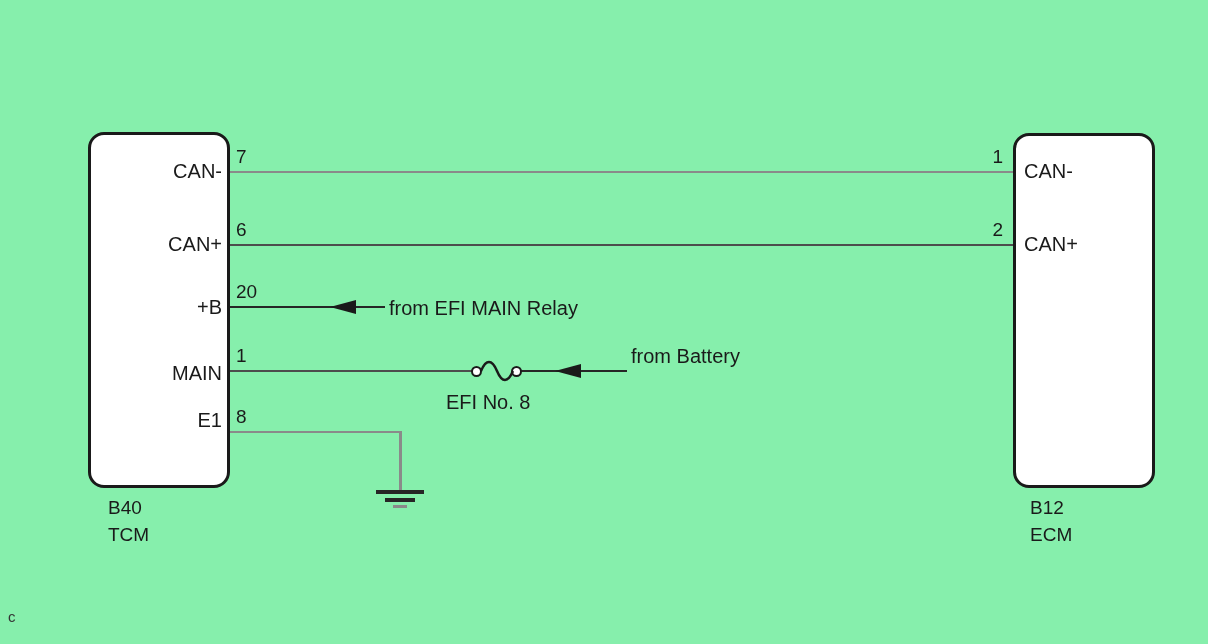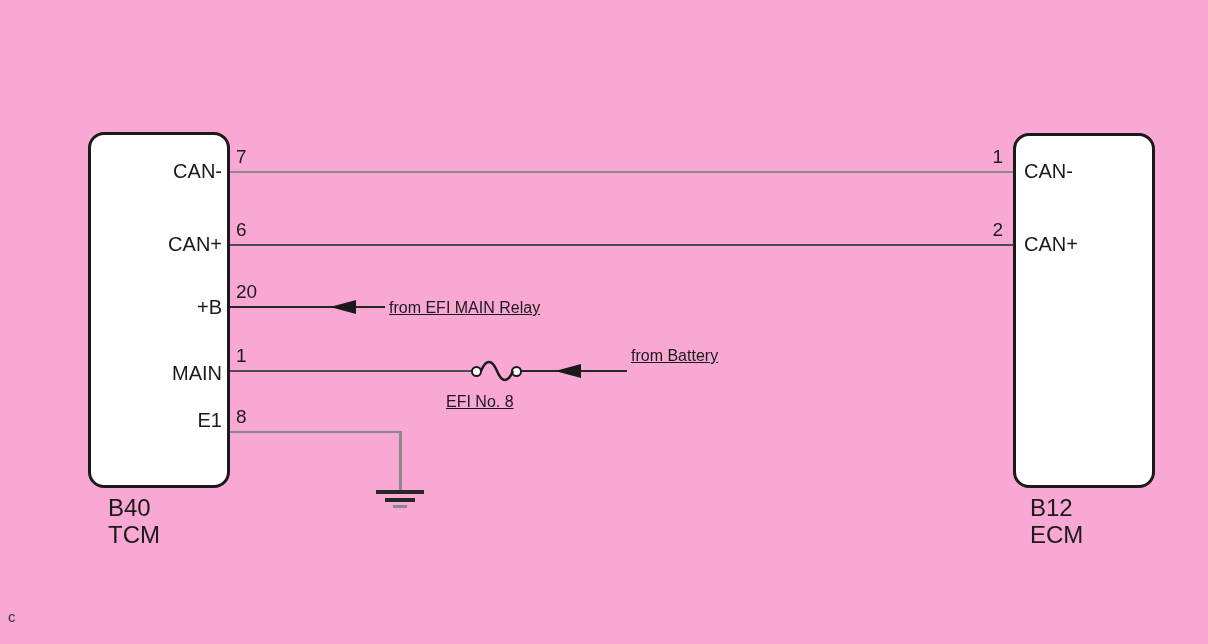--- a/index.html
+++ b/index.html
@@ -4,21 +4,21 @@
 <style>
   html, body {
     margin: 0;
     padding: 0;
     background: #ffffff;
   }
   .stage {
     position: relative;
     width: 1208px;
     height: 644px;
-    background: #f9a8d4;
+    background: #86efac;
     font-family: "Liberation Sans", sans-serif;
     color: #1a1a1a;
     overflow: hidden;
   }
   .abs { position: absolute; }
 
   
   .connector-box {
     position: absolute;
     border: 3px solid #1a1a1a;
@@ -51,28 +51,27 @@
   .pin-label.right-align { text-align: right; }
   .pin-number {
     position: absolute;
     font-size: 19px;
     line-height: 24px;
     white-space: nowrap;
   }
   .pin-number.right-align { text-align: right; }
   .annotation {
     position: absolute;
-    font-size: 16px;
+    font-size: 20px;
     line-height: 24px;
     white-space: nowrap;
-    text-decoration: underline;
   }
   .box-label {
     position: absolute;
-    font-size: 24px;
+    font-size: 19px;
     line-height: 24px;
     white-space: nowrap;
   }
   .footnote {
     position: absolute;
     font-size: 15px;
     color: #333333;
   }
 
   

